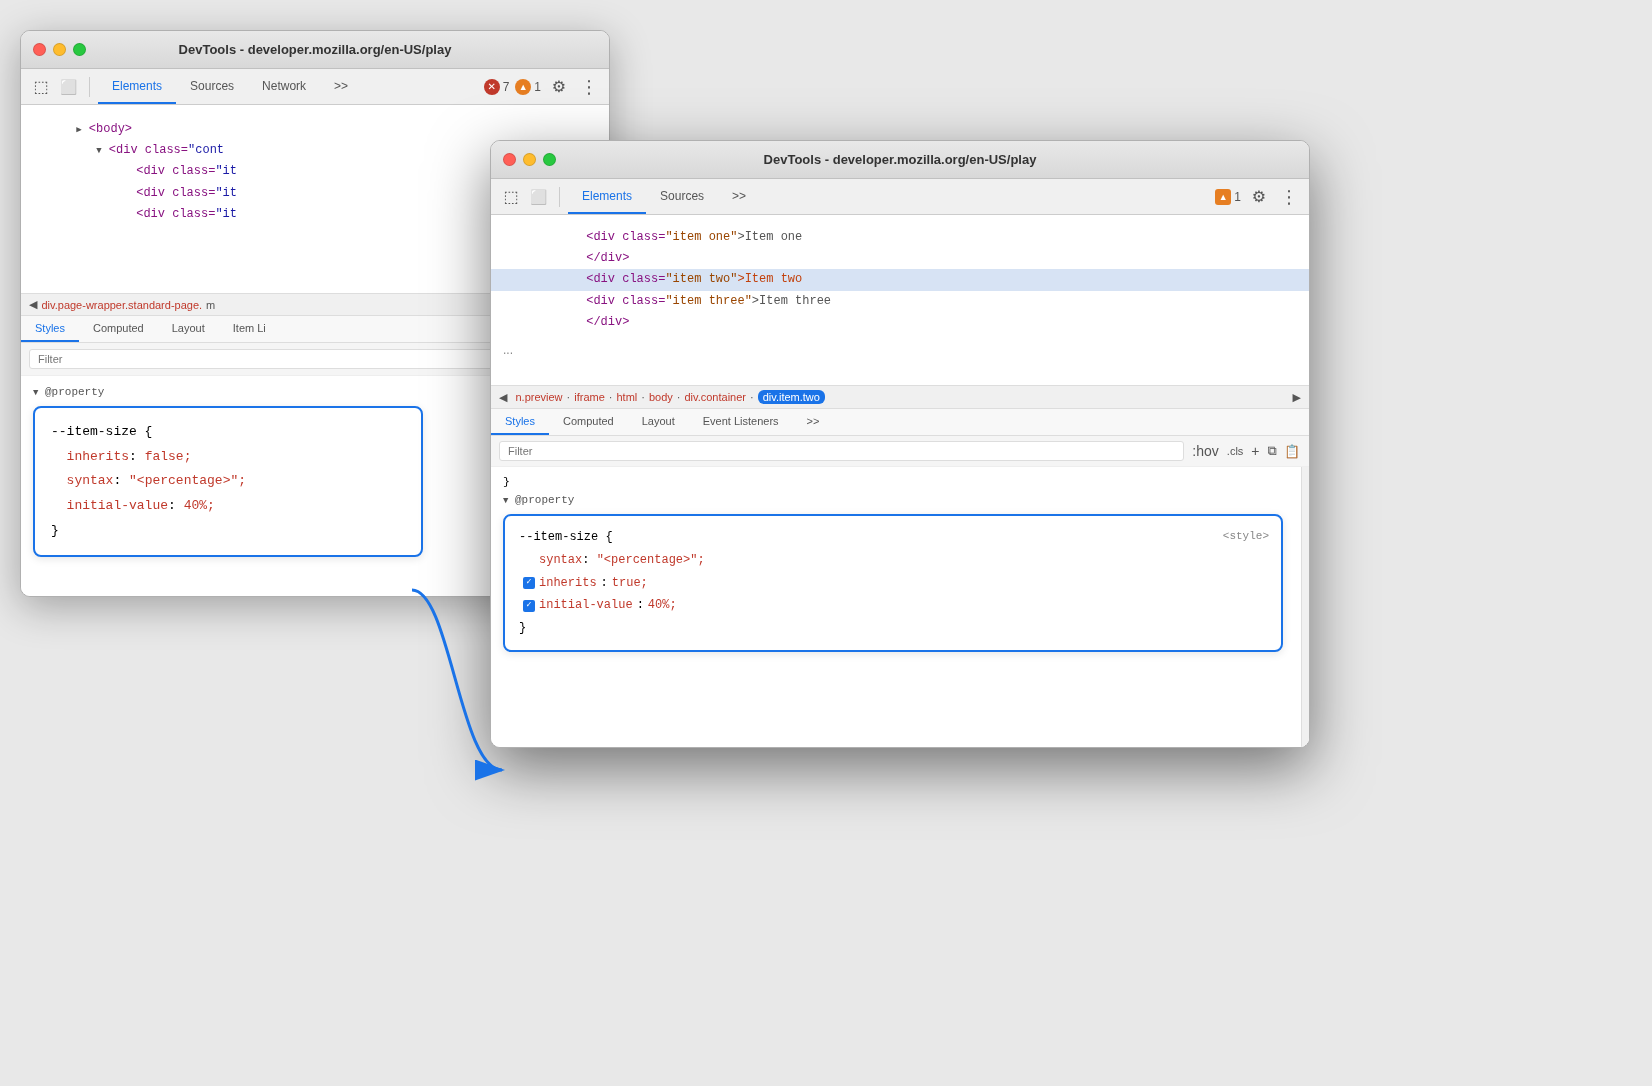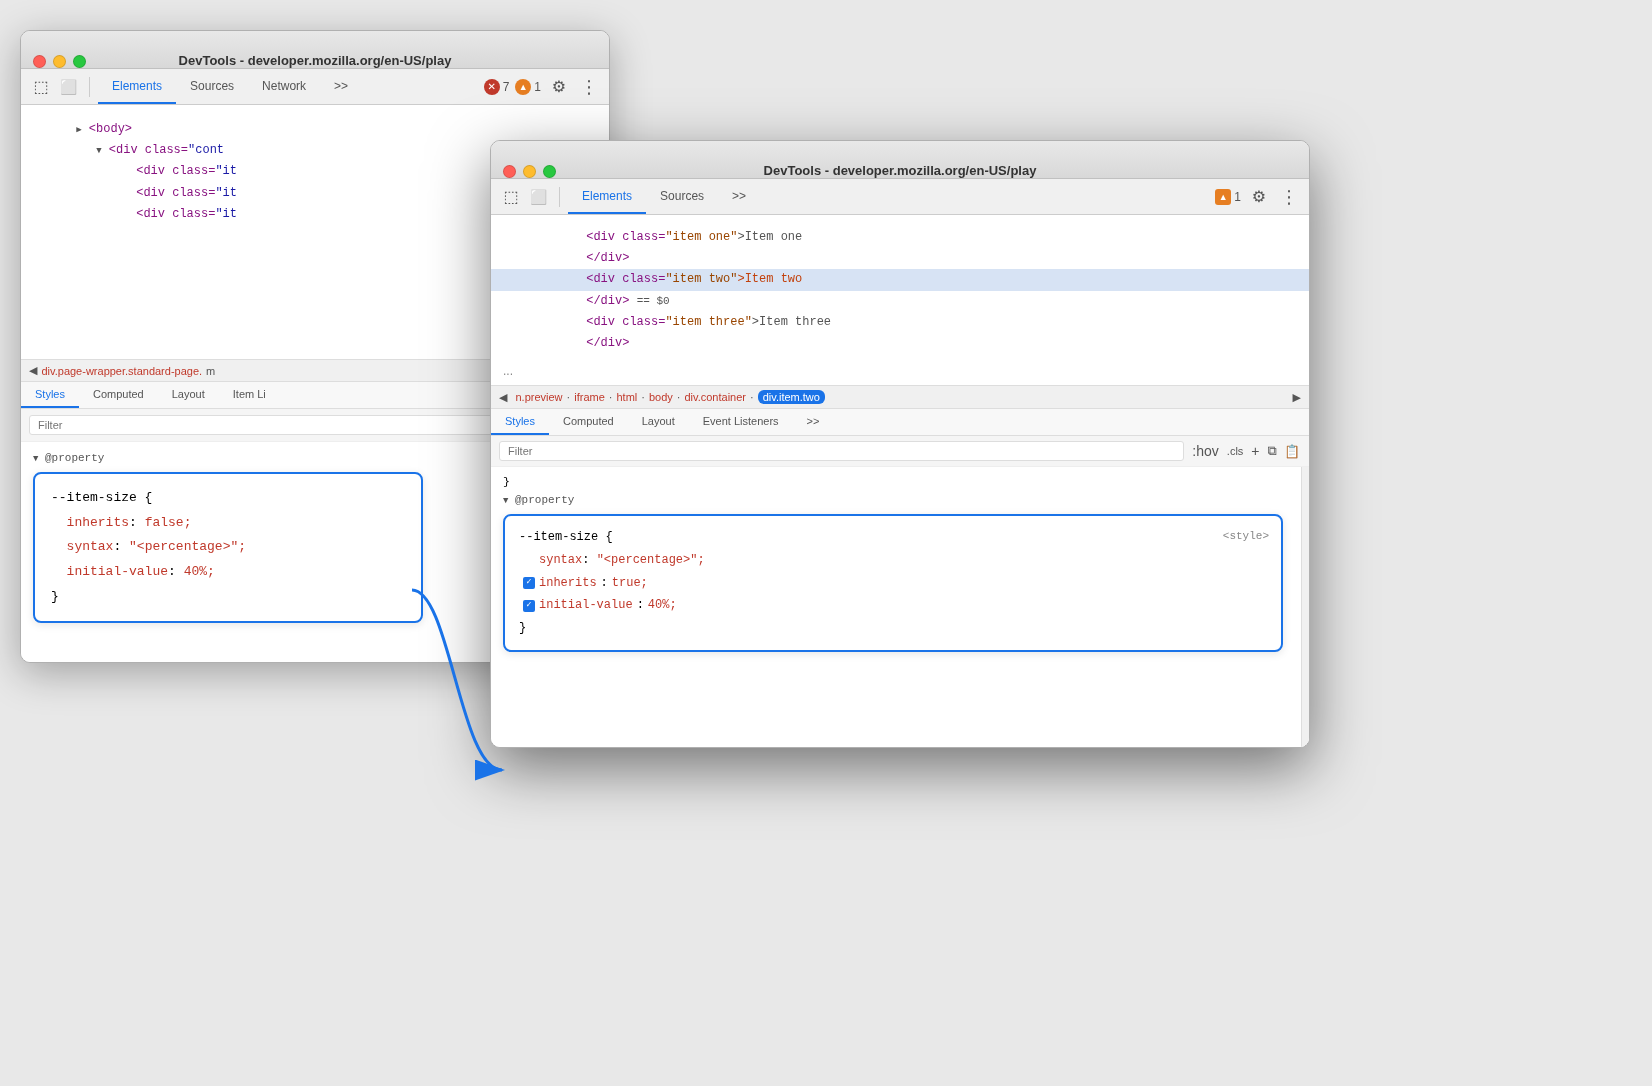--- a/index.html
+++ b/index.html
@@ -20,21 +20,21 @@
       box-shadow: 0 20px 60px rgba(0,0,0,0.4);
       overflow: hidden;
       background: #f5f5f5;
       border: 1px solid #ccc;
     }
 
     .window-titlebar {
       background: linear-gradient(to bottom, #e8e8e8, #d8d8d8);
       height: 38px;
       display: flex;
-      align-items: flex-end;
+      align-items: center;
       padding: 0 12px;
       border-bottom: 1px solid #c0c0c0;
       position: relative;
     }
 
     .traffic-lights {
       display: flex;
       gap: 7px;
       align-items: center;
     }
@@ -306,21 +306,21 @@
       </div>
       <div style="display:flex;align-items:center;gap:3px;">
         <div class="badge-warn" style="font-size:9px;">▲</div>
         <span style="font-size:12px;color:#555;">1</span>
       </div>
       <div class="toolbar-icon" style="font-size:16px;">⚙</div>
       <div class="toolbar-icon" style="font-size:18px;">⋮</div>
     </div>
   </div>
 
-  <div style="background:white; height:254px; overflow:hidden; padding:6px 0;">
+  <div style="background:white; height:188px; overflow:hidden; padding:6px 0;">
     <div class="elements-panel">
       <div class="html-line">
         <span style="display:inline-block;width:40px;"></span>
         <span style="color:#555;font-size:9px;">▶</span>
         <span class="tag">&lt;body&gt;</span>
       </div>
       <div class="html-line">
         <span style="display:inline-block;width:60px;"></span>
         <span style="color:#555;font-size:9px;">▼</span>
         <span class="tag">&lt;div class=</span><span style="color:#1a1aa6;">"cont</span>
@@ -411,25 +411,20 @@
         <span style="display:inline-block;width:80px;"></span>
         <span class="tag">&lt;div class=</span><span style="color:#994500;">"item one"</span><span style="color:#555;">&gt;Item one</span>
       </div>
       <div class="html-line">
         <span style="display:inline-block;width:80px;"></span>
         <span class="tag">&lt;/div&gt;</span>
       </div>
       <div class="html-line selected">
         <span style="display:inline-block;width:80px;"></span>
         <span class="tag">&lt;div class=</span><span style="color:#994500;">"item two"</span><span style="color:#c2410c;">&gt;Item two</span>
-      </div>
-      <div class="html-line">
-        <span style="display:inline-block;width:80px;"></span>
-        <span class="tag">&lt;/div&gt;</span>
-        <span style="color:#555;font-size:11px;"> == $0</span>
       </div>
       <div class="html-line">
         <span style="display:inline-block;width:80px;"></span>
         <span class="tag">&lt;div class=</span><span style="color:#994500;">"item three"</span><span style="color:#555;">&gt;Item three</span>
       </div>
       <div class="html-line">
         <span style="display:inline-block;width:80px;"></span>
         <span class="tag">&lt;/div&gt;</span>
       </div>
     </div>

